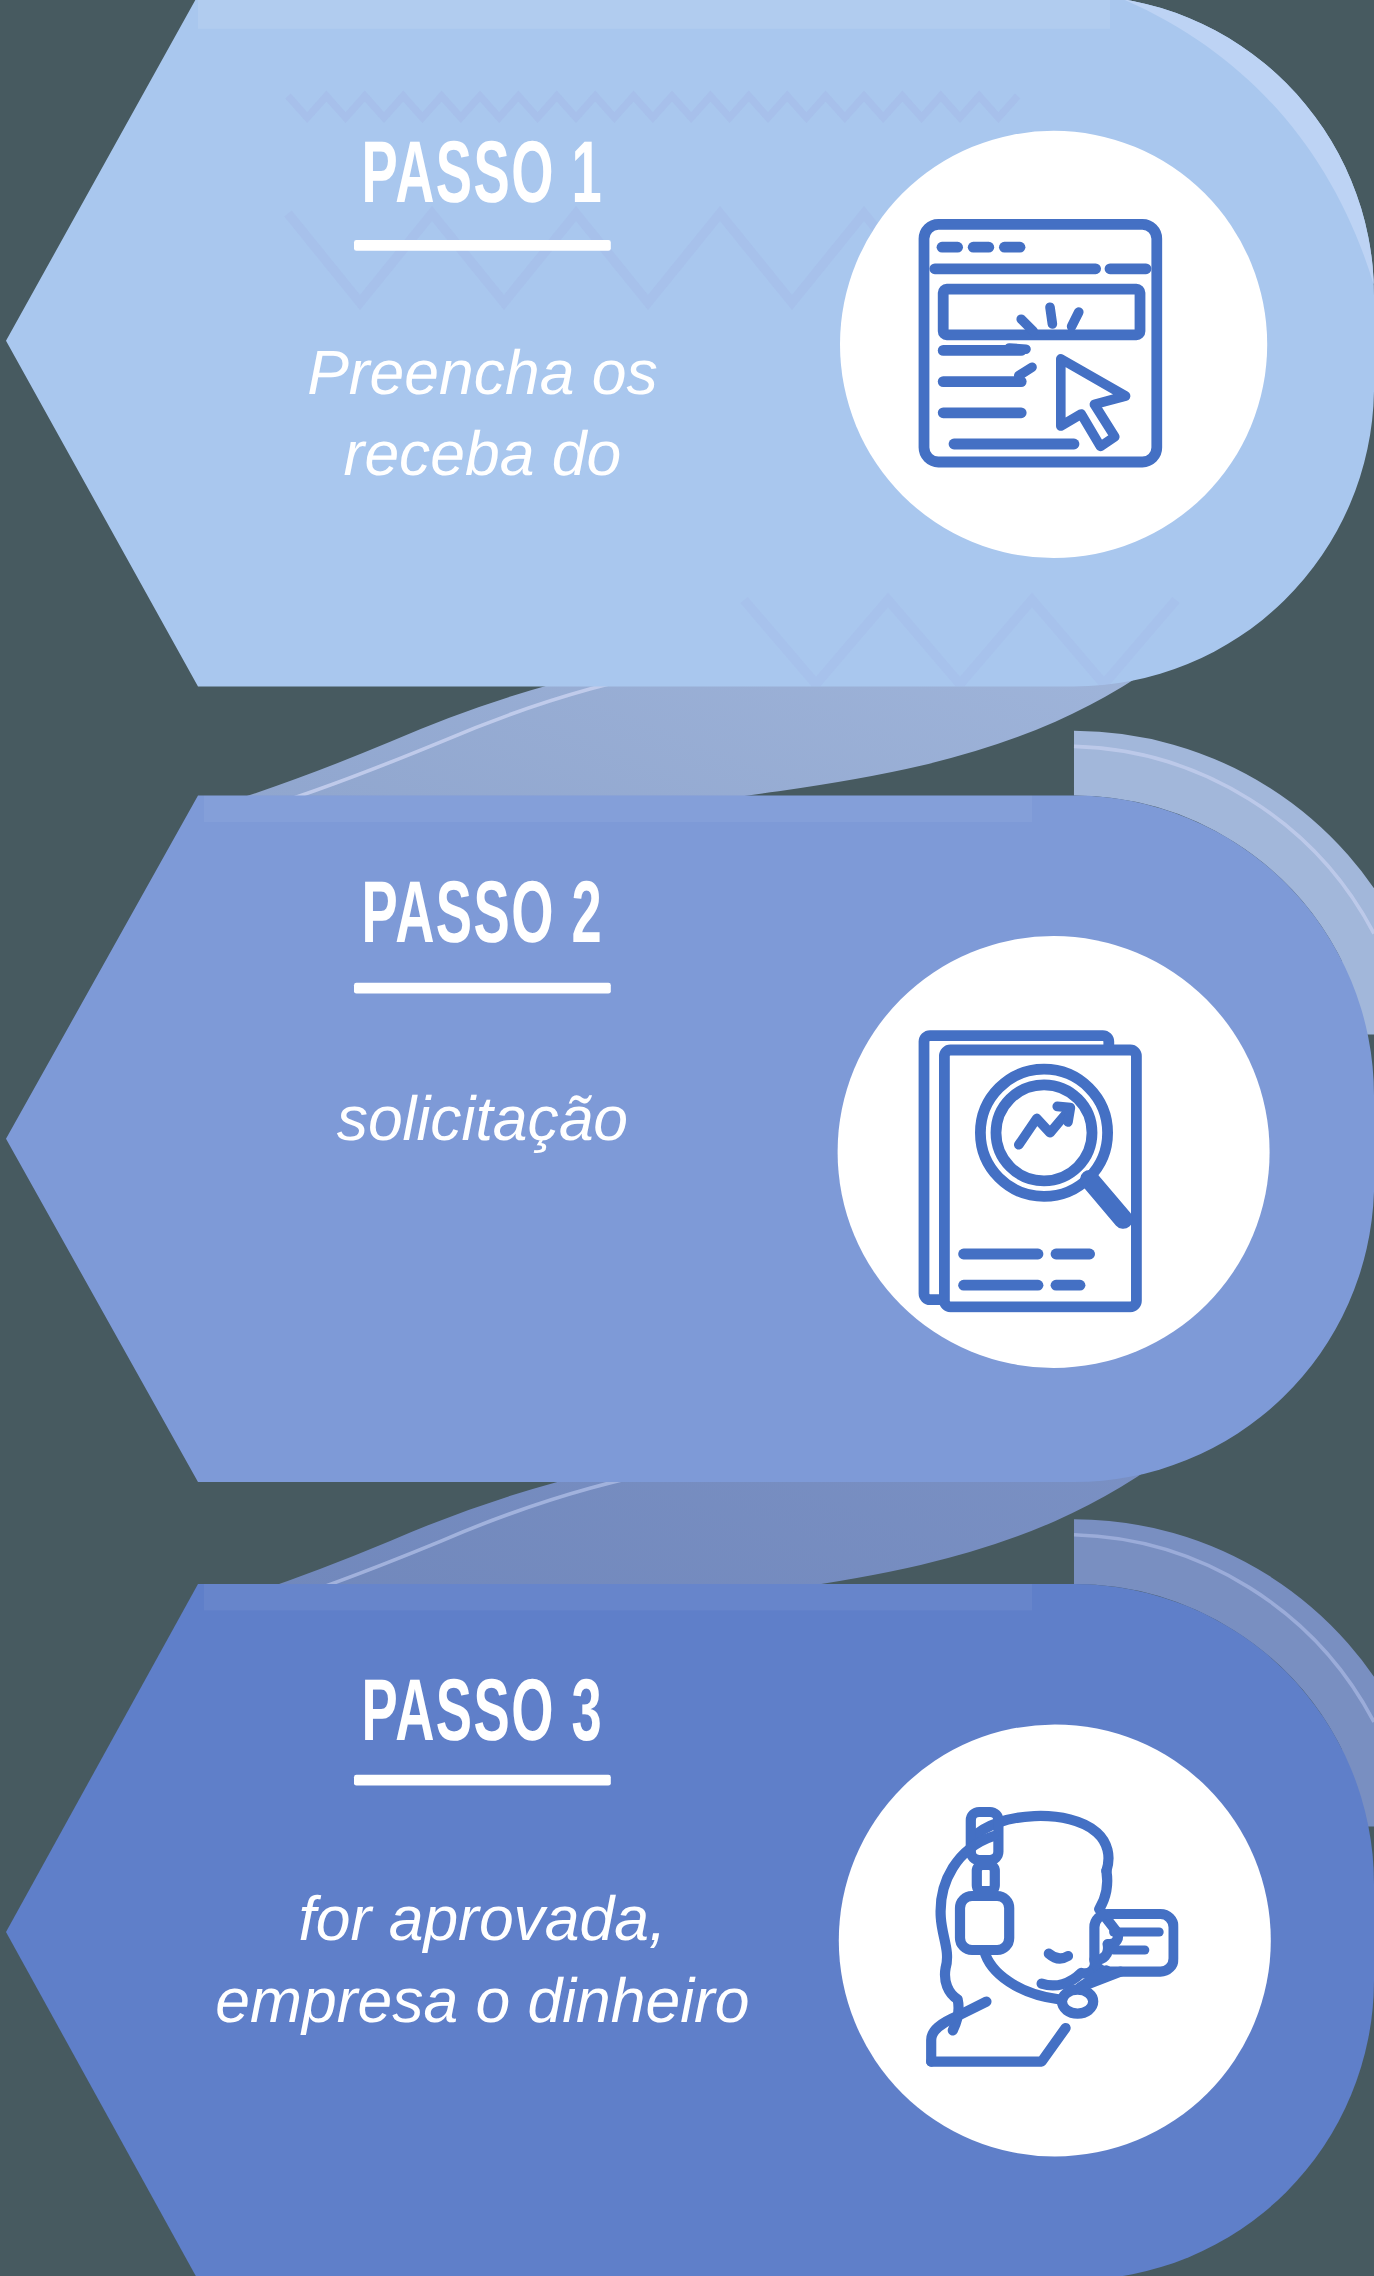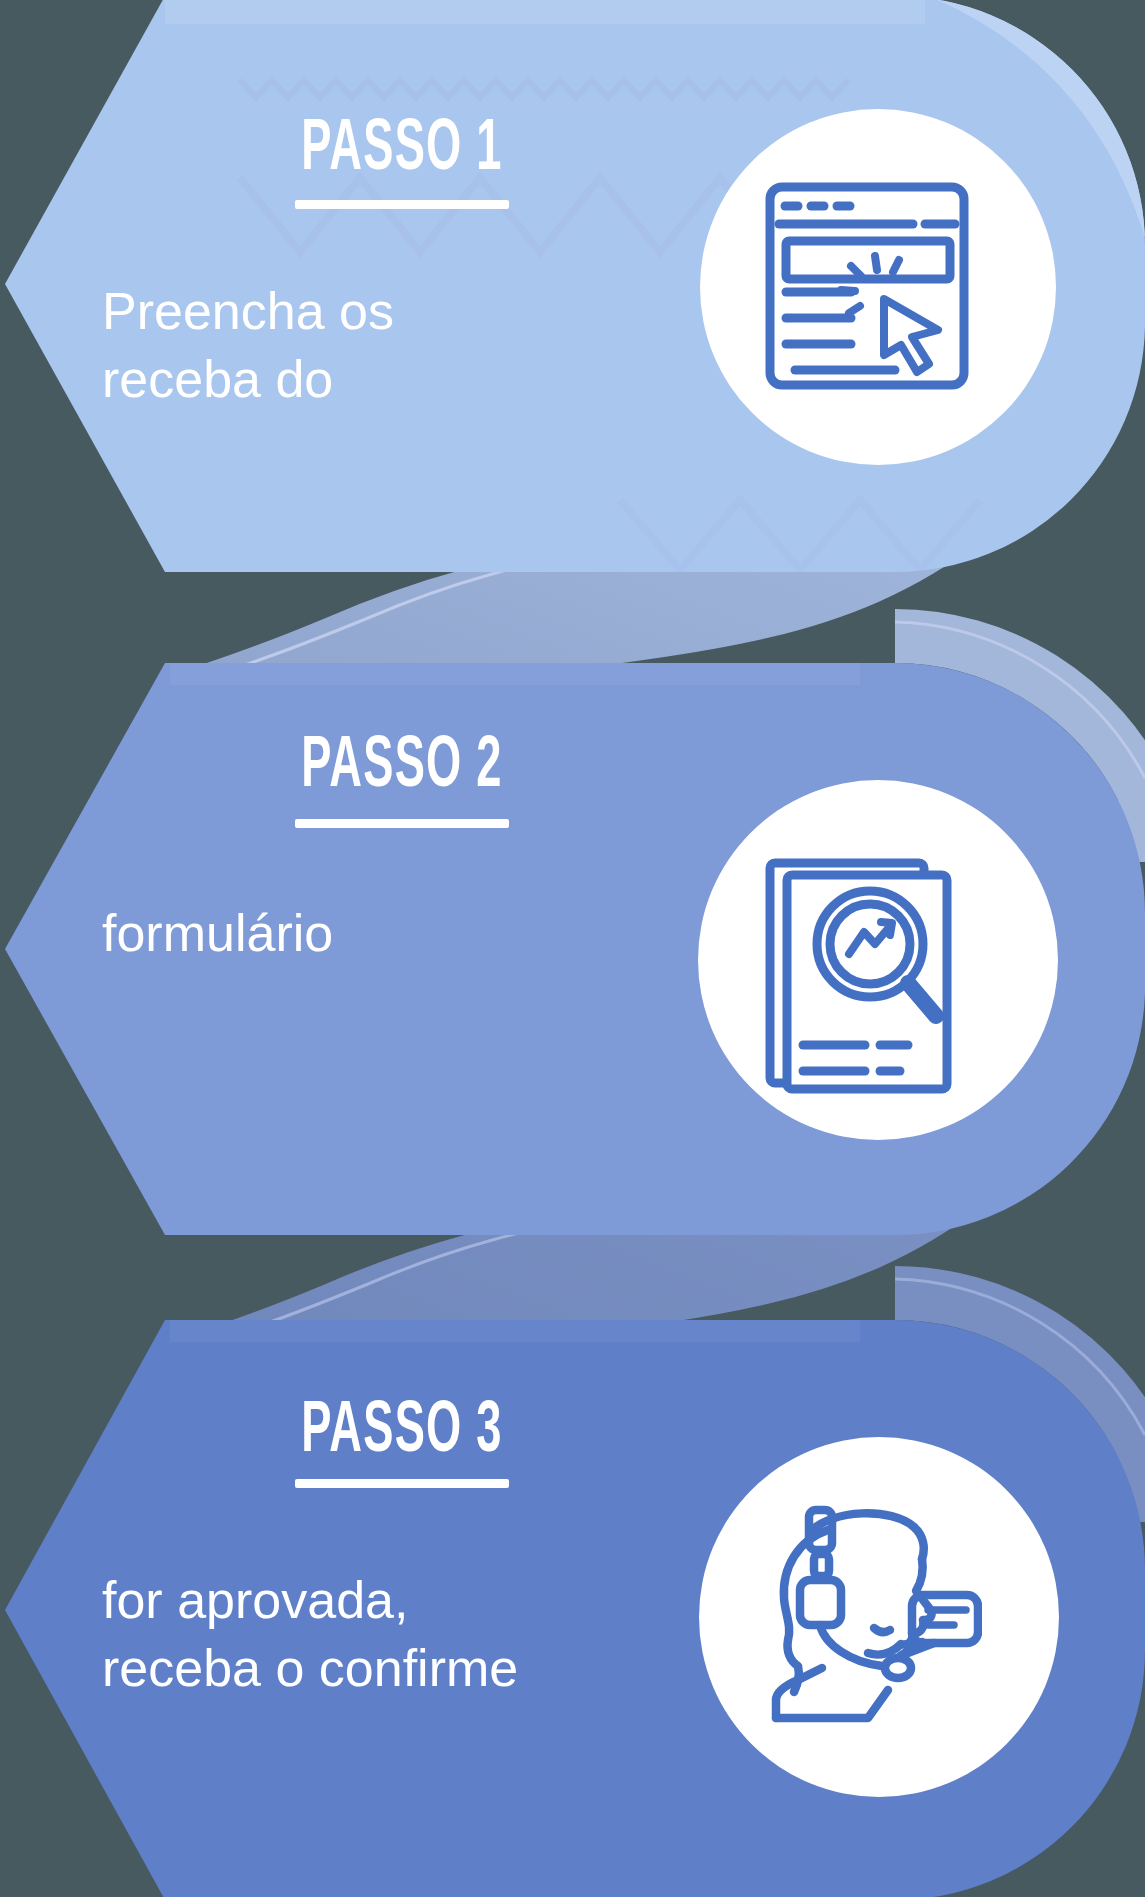--- a/index.html
+++ b/index.html
@@ -11,22 +11,22 @@
   #scene{position:absolute;left:0;top:0;}
   .step-title{
     position:absolute;left:102px;width:600px;text-align:center;
     color:#ffffff;font-weight:700;font-size:73px;line-height:80px;
     transform:scaleX(.62);letter-spacing:2px;white-space:nowrap;
   }
   .step-underline{
     position:absolute;left:295px;width:214px;height:9px;background:#ffffff;border-radius:2px;
   }
   .step-text{
-    position:absolute;left:102px;width:600px;
-    color:#ffffff;font-weight:400;font-size:52px;line-height:68px;
+    position:absolute;left:102px;width:600px;text-align:center;
+    color:#ffffff;font-weight:400;font-size:52px;line-height:68px;font-style:italic;
   }
   .icon-svg{position:absolute;}
   .icon-svg *{vector-effect:none;}
 </style>
 </head>
 <body>
 
 <svg id="scene" width="1145" height="1897" viewBox="0 0 1145 1897">
   <defs>
     <linearGradient id="gradConn1" x1="1" y1="0" x2="0" y2="1">
@@ -83,28 +83,28 @@
 <div class="step-title" style="top:104px">PASSO 1</div>
 <div class="step-underline" style="top:200px"></div>
 <div class="step-text" style="top:277px">
   <div>Preencha os</div>
   <div>receba do</div>
 </div>
 
 <div class="step-title" style="top:721px">PASSO 2</div>
 <div class="step-underline" style="top:819px"></div>
 <div class="step-text" style="top:899px">
-  <div>formulário</div>
+  <div>solicitação</div>
 </div>
 
 <div class="step-title" style="top:1386px">PASSO 3</div>
 <div class="step-underline" style="top:1479px"></div>
 <div class="step-text" style="top:1566px">
   <div>for aprovada,</div>
-  <div>receba o confirme</div>
+  <div>empresa o dinheiro</div>
 </div>
 
 <svg class="icon-svg" style="left:765px;top:182px" width="204" height="208" viewBox="0 0 204 208" fill="none" stroke="#4470c4" stroke-width="9" stroke-linecap="round" stroke-linejoin="round">
   <g stroke="#4470c4">
     <rect x="5" y="5" width="194" height="198" rx="12"></rect>
     <line x1="20" y1="24" x2="33" y2="24"></line>
     <line x1="46" y1="24" x2="59" y2="24"></line>
     <line x1="72" y1="24" x2="85" y2="24"></line>
     <line x1="14" y1="42" x2="148" y2="42"></line>
     <line x1="160" y1="42" x2="190" y2="42"></line>

